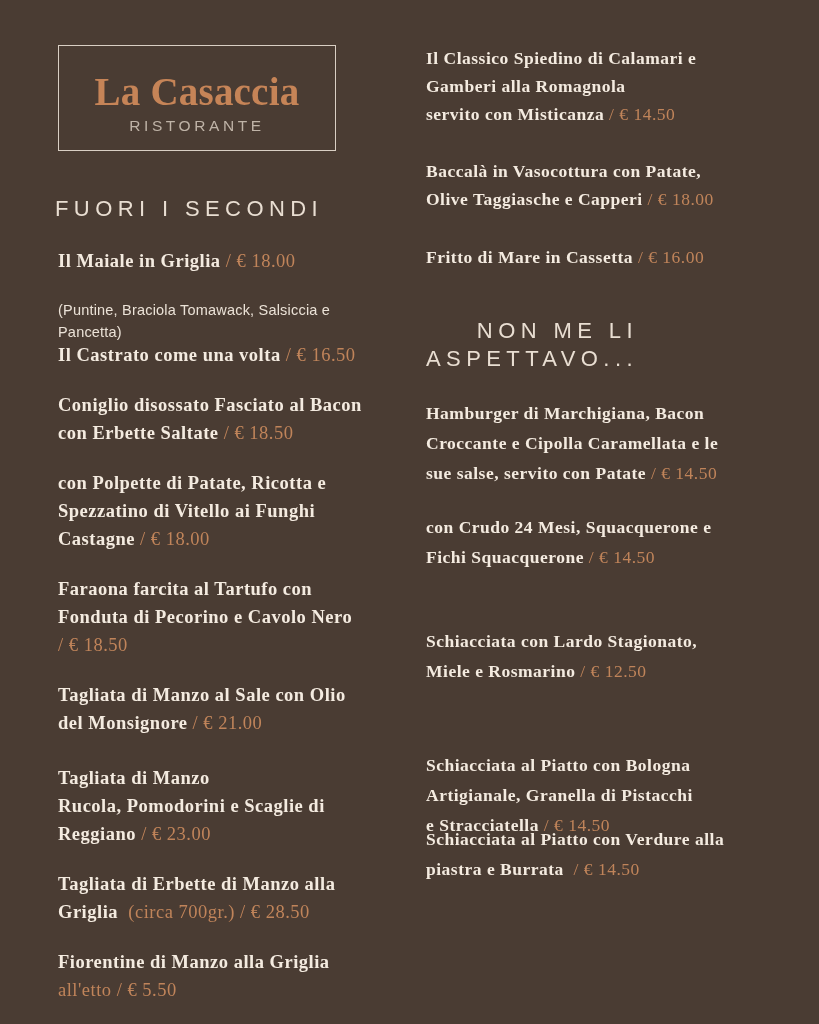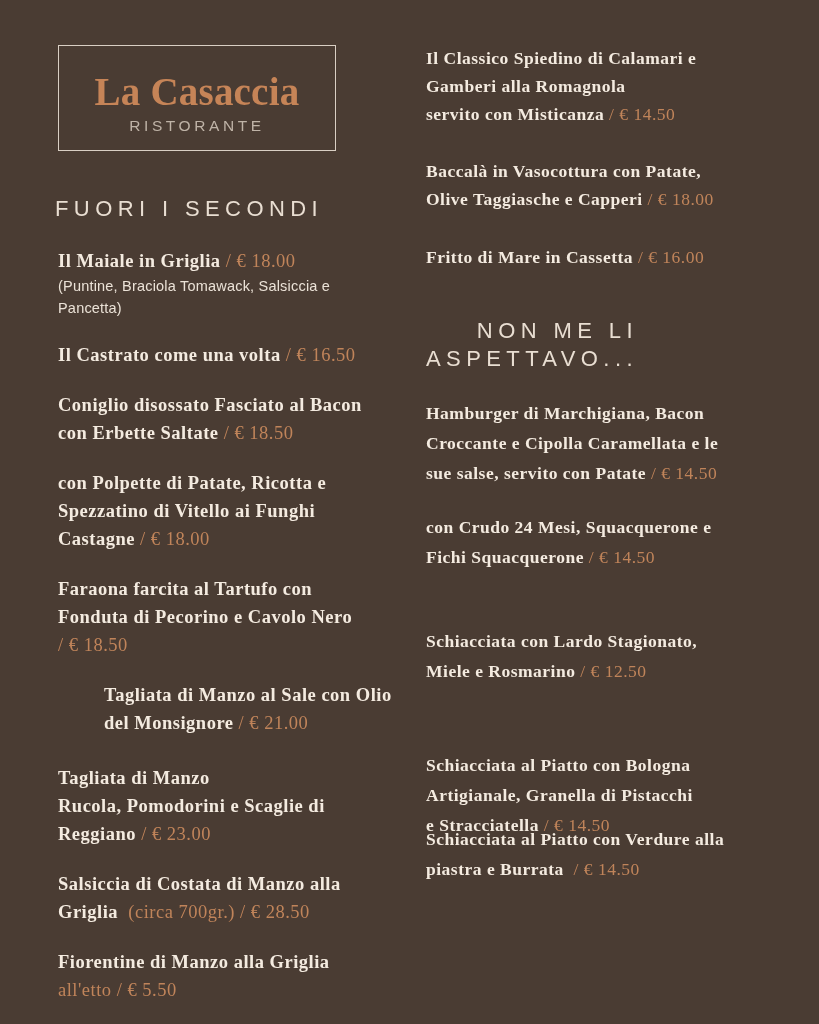--- a/index.html
+++ b/index.html
@@ -53,21 +53,21 @@
 
 <div class="logo-box">
   <div class="logo-title">La Casaccia</div>
   <div class="logo-sub">RISTORANTE</div>
 </div>
 
 <h2 class="section-title" style="left:55px; top:195px;text-align:center;">FUORI I SECONDI</h2>
 
 <div class="item" style="left:58px; top:247px;">
   <span class="line"><span>Il Maiale in Griglia</span><span class="price"> / € 18.00</span></span>
-  <span class="note" style="width:340px;">(Puntine, Braciola Tomawack, Salsiccia e Pancetta)</span>
+  <span class="note" style="width:340px;margin-top:24px;">(Puntine, Braciola Tomawack, Salsiccia e Pancetta)</span>
 </div>
 
 <div class="item" style="left:58px; top:341px;">
   <span class="line"><span>Il Castrato come una volta</span><span class="price"> / € 16.50</span></span>
 </div>
 
 <div class="item" style="left:58px; top:391px;">
   <span class="line">Coniglio disossato Fasciato al Bacon</span>
   <span class="line"><span>con Erbette Saltate</span><span class="price"> / € 18.50</span></span>
 </div>
@@ -77,33 +77,33 @@
   <span class="line">Spezzatino di Vitello ai Funghi</span>
   <span class="line"><span>Castagne</span><span class="price"> / € 18.00</span></span>
 </div>
 
 <div class="item" style="left:58px; top:575px;">
   <span class="line">Faraona farcita al Tartufo con</span>
   <span class="line">Fonduta di Pecorino e Cavolo Nero</span>
   <span class="line"><span class="price">/ € 18.50</span></span>
 </div>
 
-<div class="item" style="left:58px; top:681px;margin-left:46px;">
+<div class="item" style="left:58px; top:681px;">
   <span class="line">Tagliata di Manzo al Sale con Olio</span>
   <span class="line"><span>del Monsignore</span><span class="price"> / € 21.00</span></span>
 </div>
 
 <div class="item" style="left:58px; top:764px;">
   <span class="line">Tagliata di Manzo</span>
   <span class="line">Rucola, Pomodorini e Scaglie di</span>
   <span class="line"><span>Reggiano</span><span class="price"> / € 23.00</span></span>
 </div>
 
 <div class="item" style="left:58px; top:870px;">
-  <span class="line">Salsiccia di Costata di Manzo alla</span>
+  <span class="line">Tagliata di Erbette di Manzo alla</span>
   <span class="line"><span>Griglia</span><span class="price" style="white-space:pre;">  (circa 700gr.) / € 28.50</span></span>
 </div>
 
 <div class="item" style="left:58px; top:948px;">
   <span class="line">Fiorentine di Manzo alla Griglia</span>
   <span class="line"><span class="price">all'etto / € 5.50</span></span>
 </div>
 
 <div class="item" style="left:426px; top:44px; font-size:17.5px;">
   <span class="line">Il Classico Spiedino di Calamari e</span>

